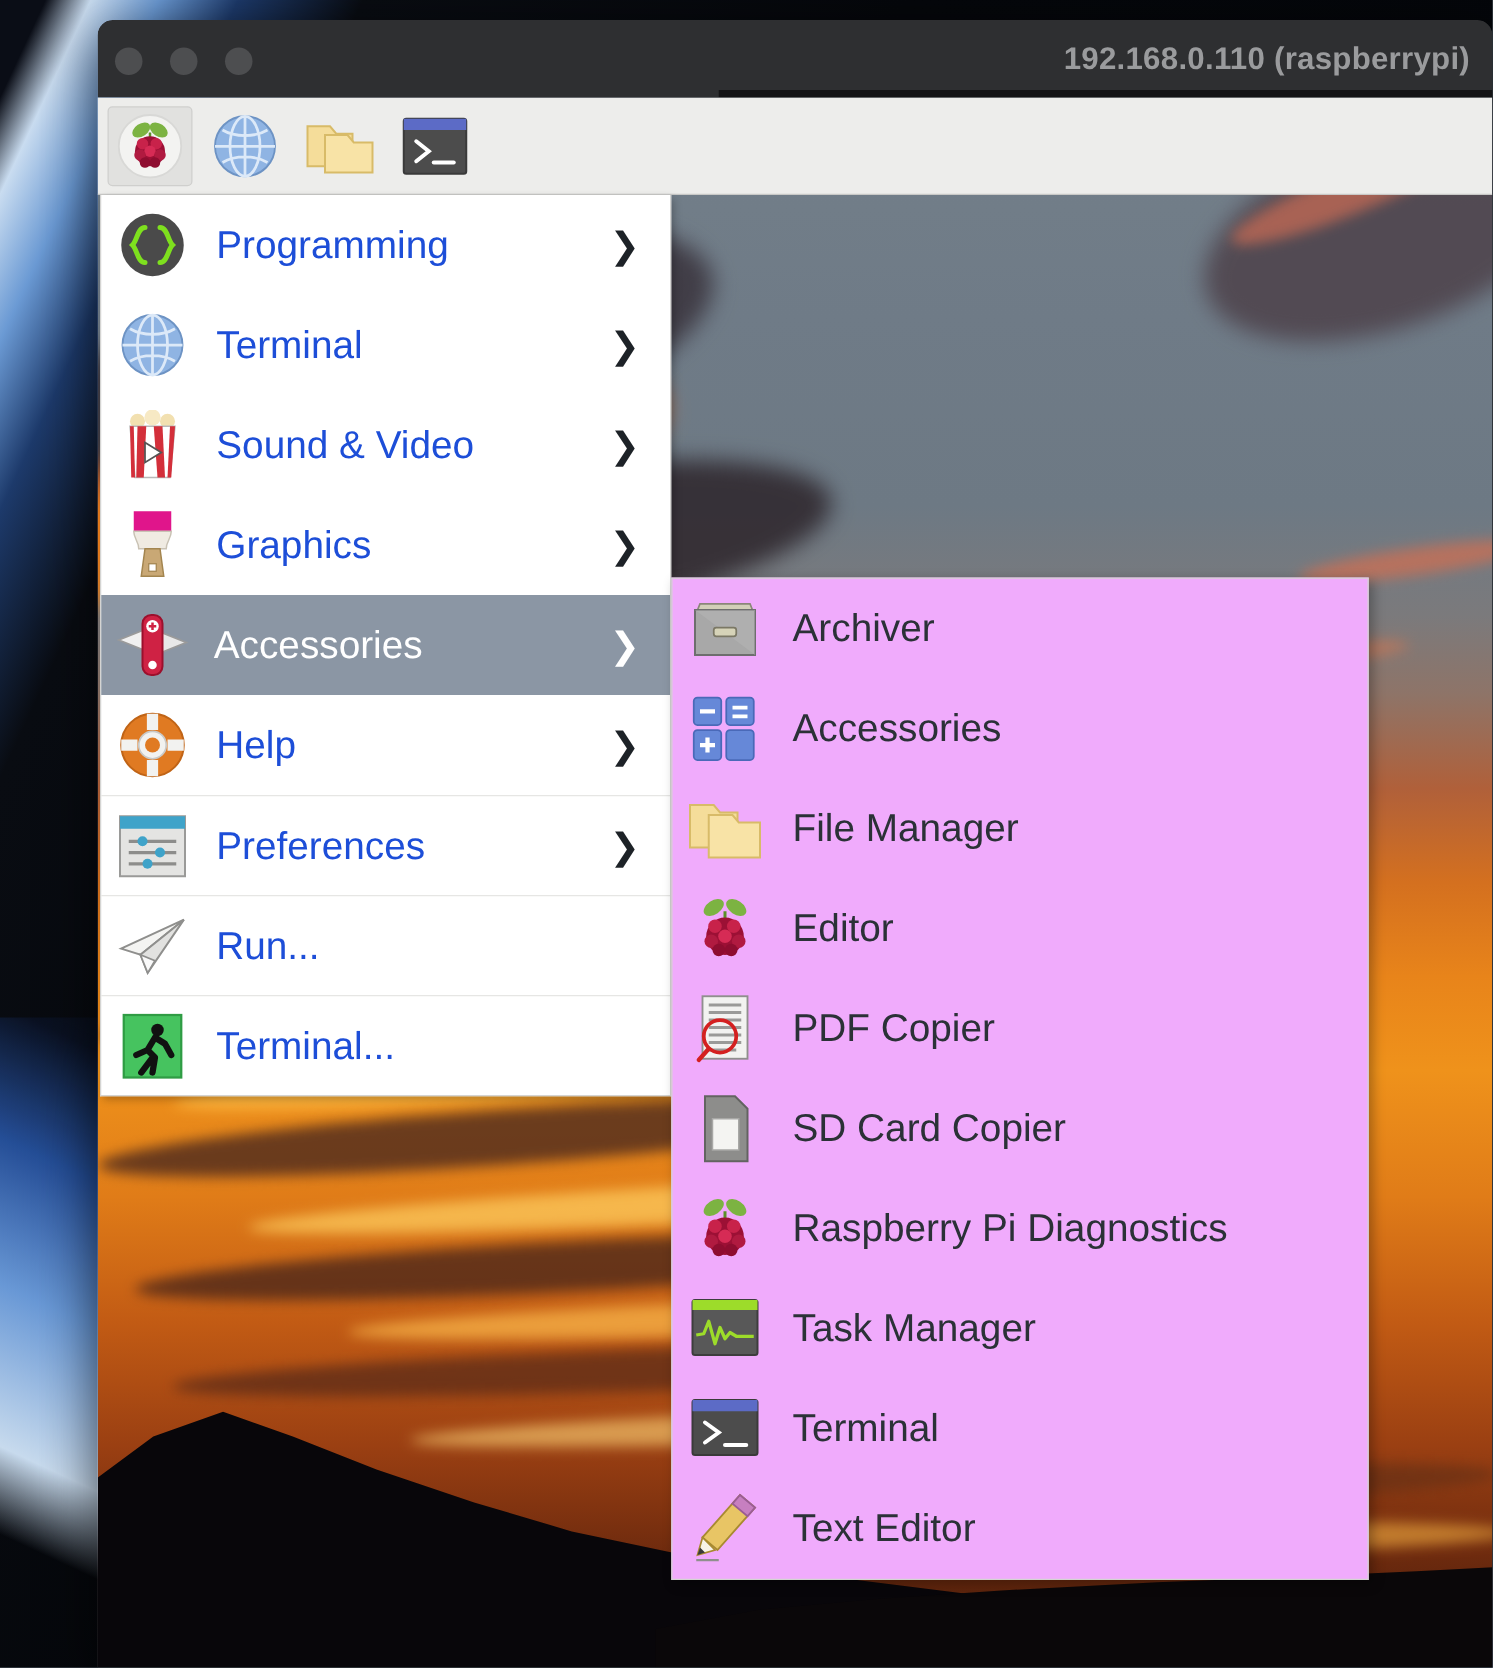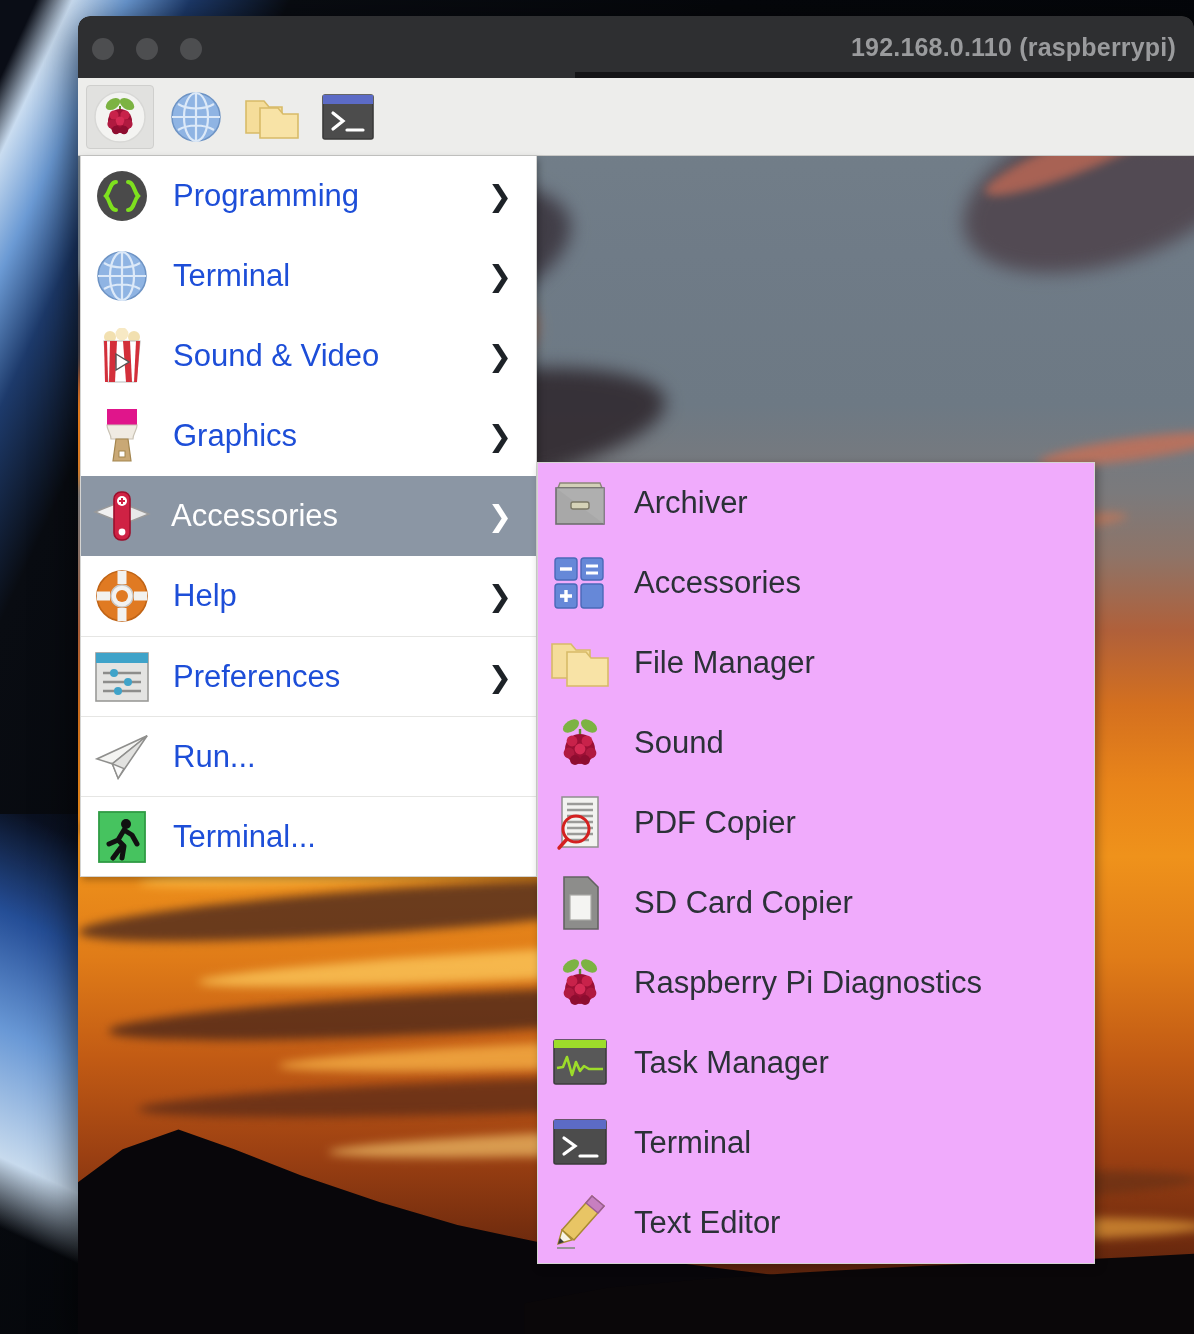--- a/index.html
+++ b/index.html
@@ -429,21 +429,21 @@
             <circle cx="27" cy="34" r="15" fill="#9c1035"></circle>
             <circle cx="19" cy="26" r="5.4" fill="#c8224a"></circle>
             <circle cx="34" cy="26" r="5.4" fill="#c8224a"></circle>
             <circle cx="27" cy="34" r="5.4" fill="#d62b55"></circle>
             <circle cx="16" cy="38" r="5.4" fill="#b01a40"></circle>
             <circle cx="38" cy="38" r="5.4" fill="#b01a40"></circle>
             <circle cx="22" cy="45" r="5" fill="#8e0d30"></circle>
             <circle cx="32" cy="45" r="5" fill="#8e0d30"></circle>
           </svg>
         </span>
-        <span class="si-label">Sound</span>
+        <span class="si-label">Editor</span>
       </div>
 
       <div class="sub-item">
         <span class="si-icon">
           <svg width="52" height="56" viewBox="0 0 52 56">
             <rect x="8" y="2" width="36" height="50" fill="#f2f2f0" stroke="#8f8f8d" stroke-width="1.5"></rect>
             <path d="M13 9h26M13 15h26M13 21h26M13 27h26M13 33h26M13 39h26M13 45h22" stroke="#9a9a98" stroke-width="2.4"></path>
             <circle cx="22" cy="34" r="13" fill="none" stroke="#d42020" stroke-width="3"></circle>
             <path d="M13 44l-8 9" stroke="#d42020" stroke-width="3.4" stroke-linecap="round"></path>
           </svg>

